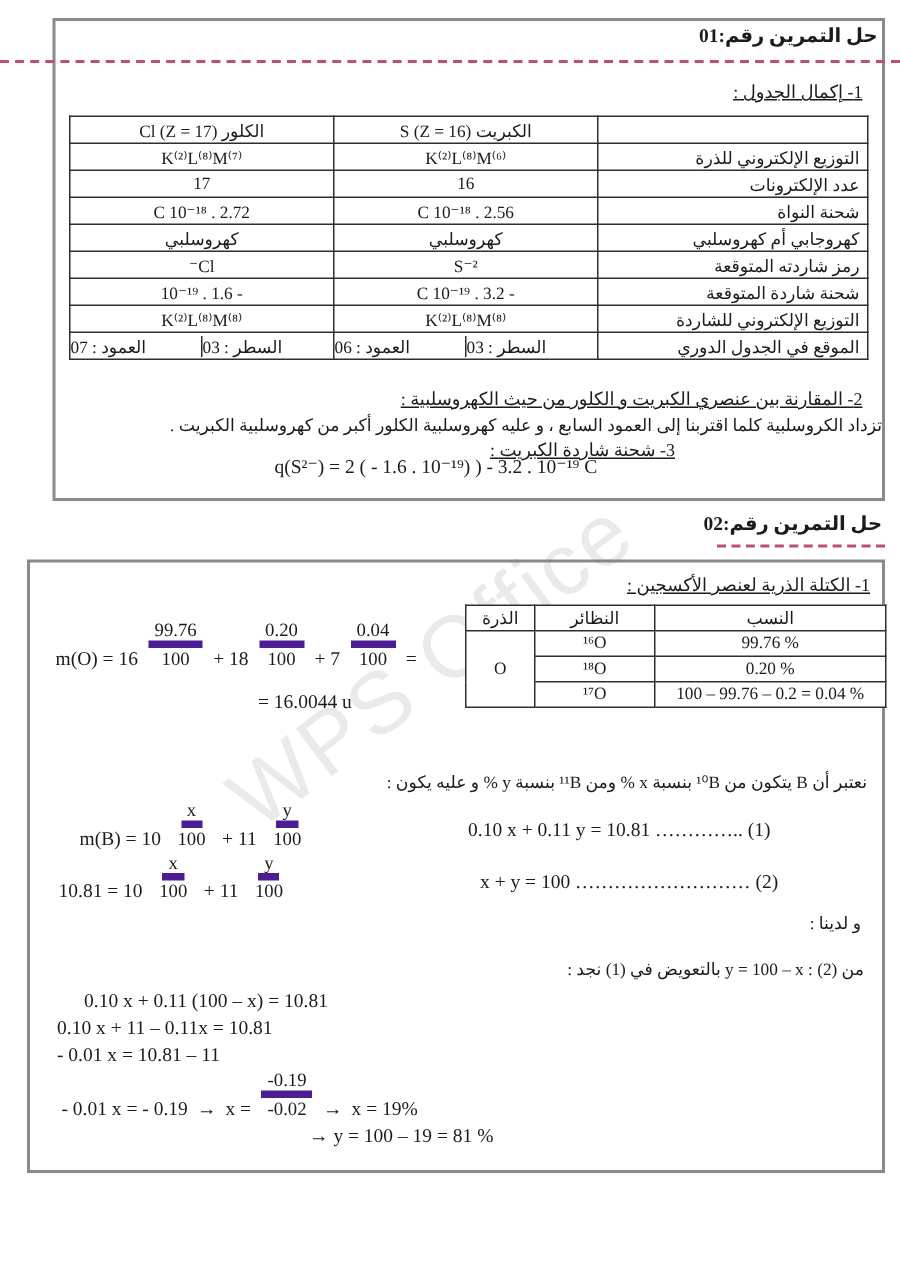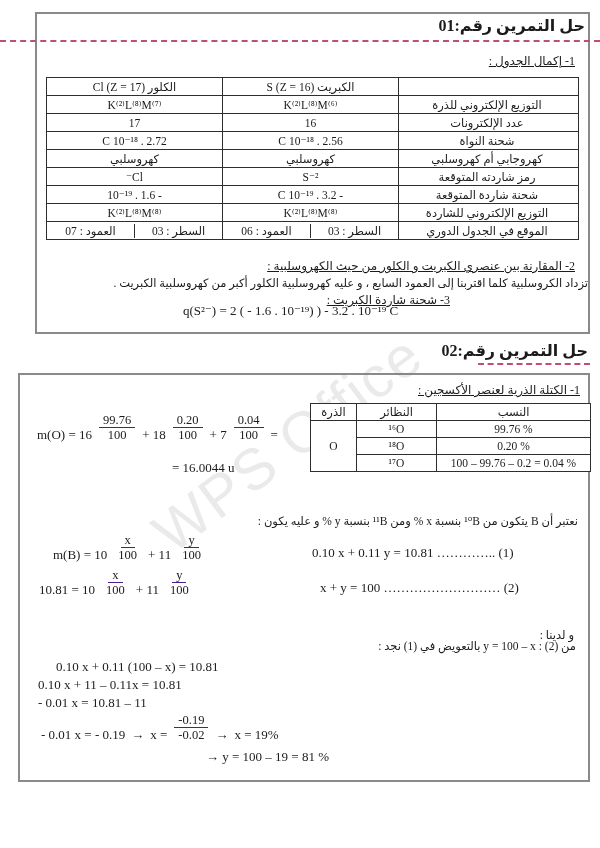--- a/index.html
+++ b/index.html
@@ -3,40 +3,40 @@
 <meta charset="utf-8">
 <style>
   html,body{margin:0;padding:0}
   body{
     width:600px;height:848px;position:relative;background:#ffffff;
     font-family:"Liberation Serif","DejaVu Sans",serif;color:#1b1b1b;overflow:hidden;
   }
   .abs{position:absolute}
   .box{position:absolute;border:2px solid #8a8a8a;background:transparent}
   .ar{direction:rtl;text-align:right}
-  .bold-title{font-weight:bold;font-size:16px;white-space:nowrap}
+  .bold-title{font-weight:bold;font-size:13px;white-space:nowrap}
   .h-underline{font-size:12px;text-decoration:underline;white-space:nowrap}
   .body-text{font-size:11.5px}
   .dash-line{height:0;border-top:2px dashed #bf4f6e}
   
   table{border-collapse:collapse}
   .t1{direction:rtl;width:532px;table-layout:fixed;font-size:11.5px}
   .t1 td{border:1px solid #2e2e2e;text-align:center;height:17px;padding:0 2px;overflow:hidden;white-space:nowrap}
-  .t1 td.lbl{text-align:center;padding-right:5px}
+  .t1 td.lbl{text-align:right;padding-right:5px}
   .split{display:flex;direction:rtl;width:100%;height:100%;align-items:center}
-  .split span{flex:1;text-align:center}
+  .split span{flex:1;text-align:left}
   .split span + span{border-right:1px solid #2e2e2e}
   
   .t2{width:280px;table-layout:fixed;font-size:11.5px;background:#fff}
   .t2 td{border:1px solid #2e2e2e;text-align:center;height:16px;padding:0 2px;white-space:nowrap;overflow:hidden}
   
   .eq{display:flex;align-items:flex-end;font-size:13px;white-space:nowrap}
   .eq .gap{margin:0 3px}
   .frac{display:inline-flex;flex-direction:column;align-items:center;margin:0 4px;font-size:12.5px;line-height:1.15}
-  .frac .num{padding:0 4px;border-bottom:1px solid #4c1d95}
+  .frac .num{padding:0 4px;border-bottom:5px solid #4c1d95}
   .frac .den{padding:0 4px}
   .plain-eq{font-size:13px;white-space:nowrap}
   .watermark{
     position:absolute;left:100px;top:10px;width:400px;
     transform:rotate(-37deg);transform-origin:center;
     font-size:58px;color:rgba(125,125,125,0.16);font-family:"Liberation Sans",sans-serif;
     white-space:nowrap;pointer-events:none;letter-spacing:2px;
   }
 </style>
 </head>
@@ -203,21 +203,21 @@
     </span>
     <span class="gap">+ 11</span>
     <span class="frac">
       <span class="num">y</span>
       <span class="den">100</span>
     </span>
   </div>
 
   <div class="abs plain-eq" style="left:300px;top:205px;">x + y = 100 ……………………… (2)</div>
 
-  <div class="abs ar body-text" style="right:14px;top:233px;margin-top:20px;">و لدينا :</div>
+  <div class="abs ar body-text" style="right:14px;top:233px;">و لدينا :</div>
   <div class="abs ar body-text" style="right:12px;top:264px;">من (2) : y = 100 – x بالتعويض في (1) نجد :</div>
 
   <div class="abs plain-eq" style="left:18px;top:284px;margin-left:18px;">0.10 x + 0.11 (100 – x) = 10.81</div>
   <div class="abs plain-eq" style="left:18px;top:302px;">0.10 x + 11 – 0.11x = 10.81</div>
   <div class="abs plain-eq" style="left:18px;top:320px;">- 0.01 x = 10.81 – 11</div>
 
   <div class="eq abs" style="left:18px;top:338px;">
     <span class="gap">- 0.01 x = - 0.19</span>
     <span class="gap">→</span>
     <span class="gap">x =</span>

